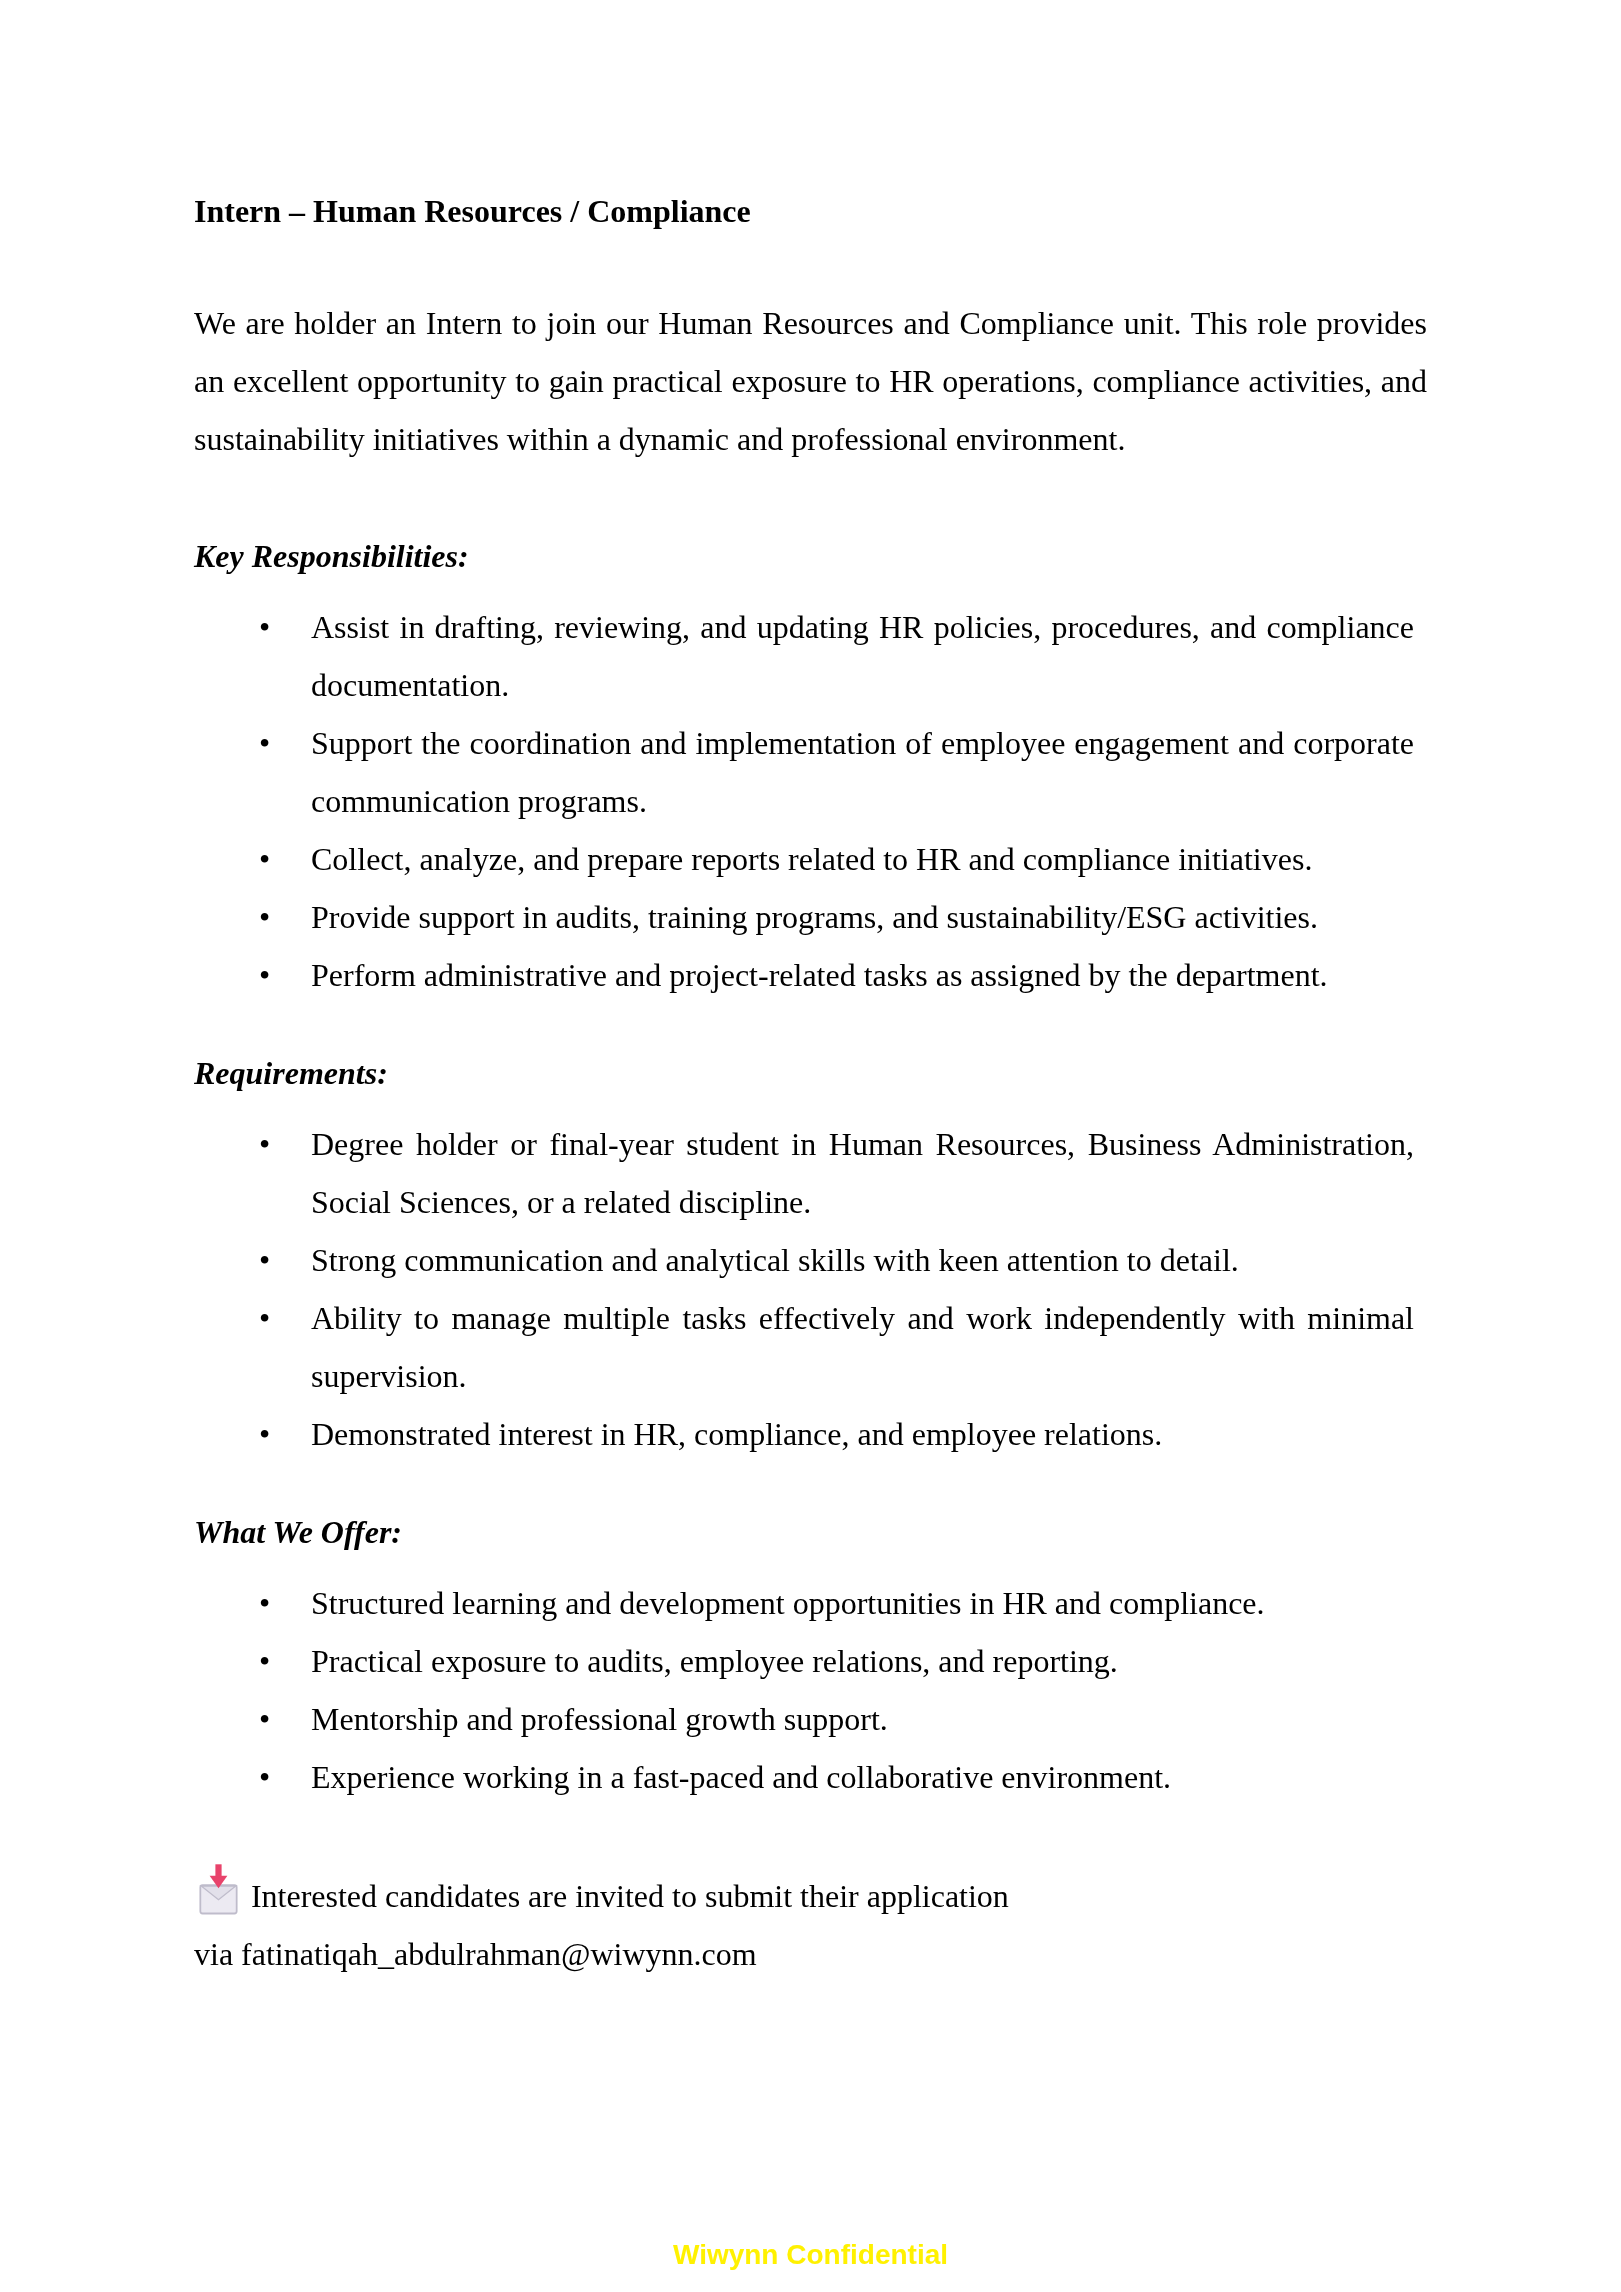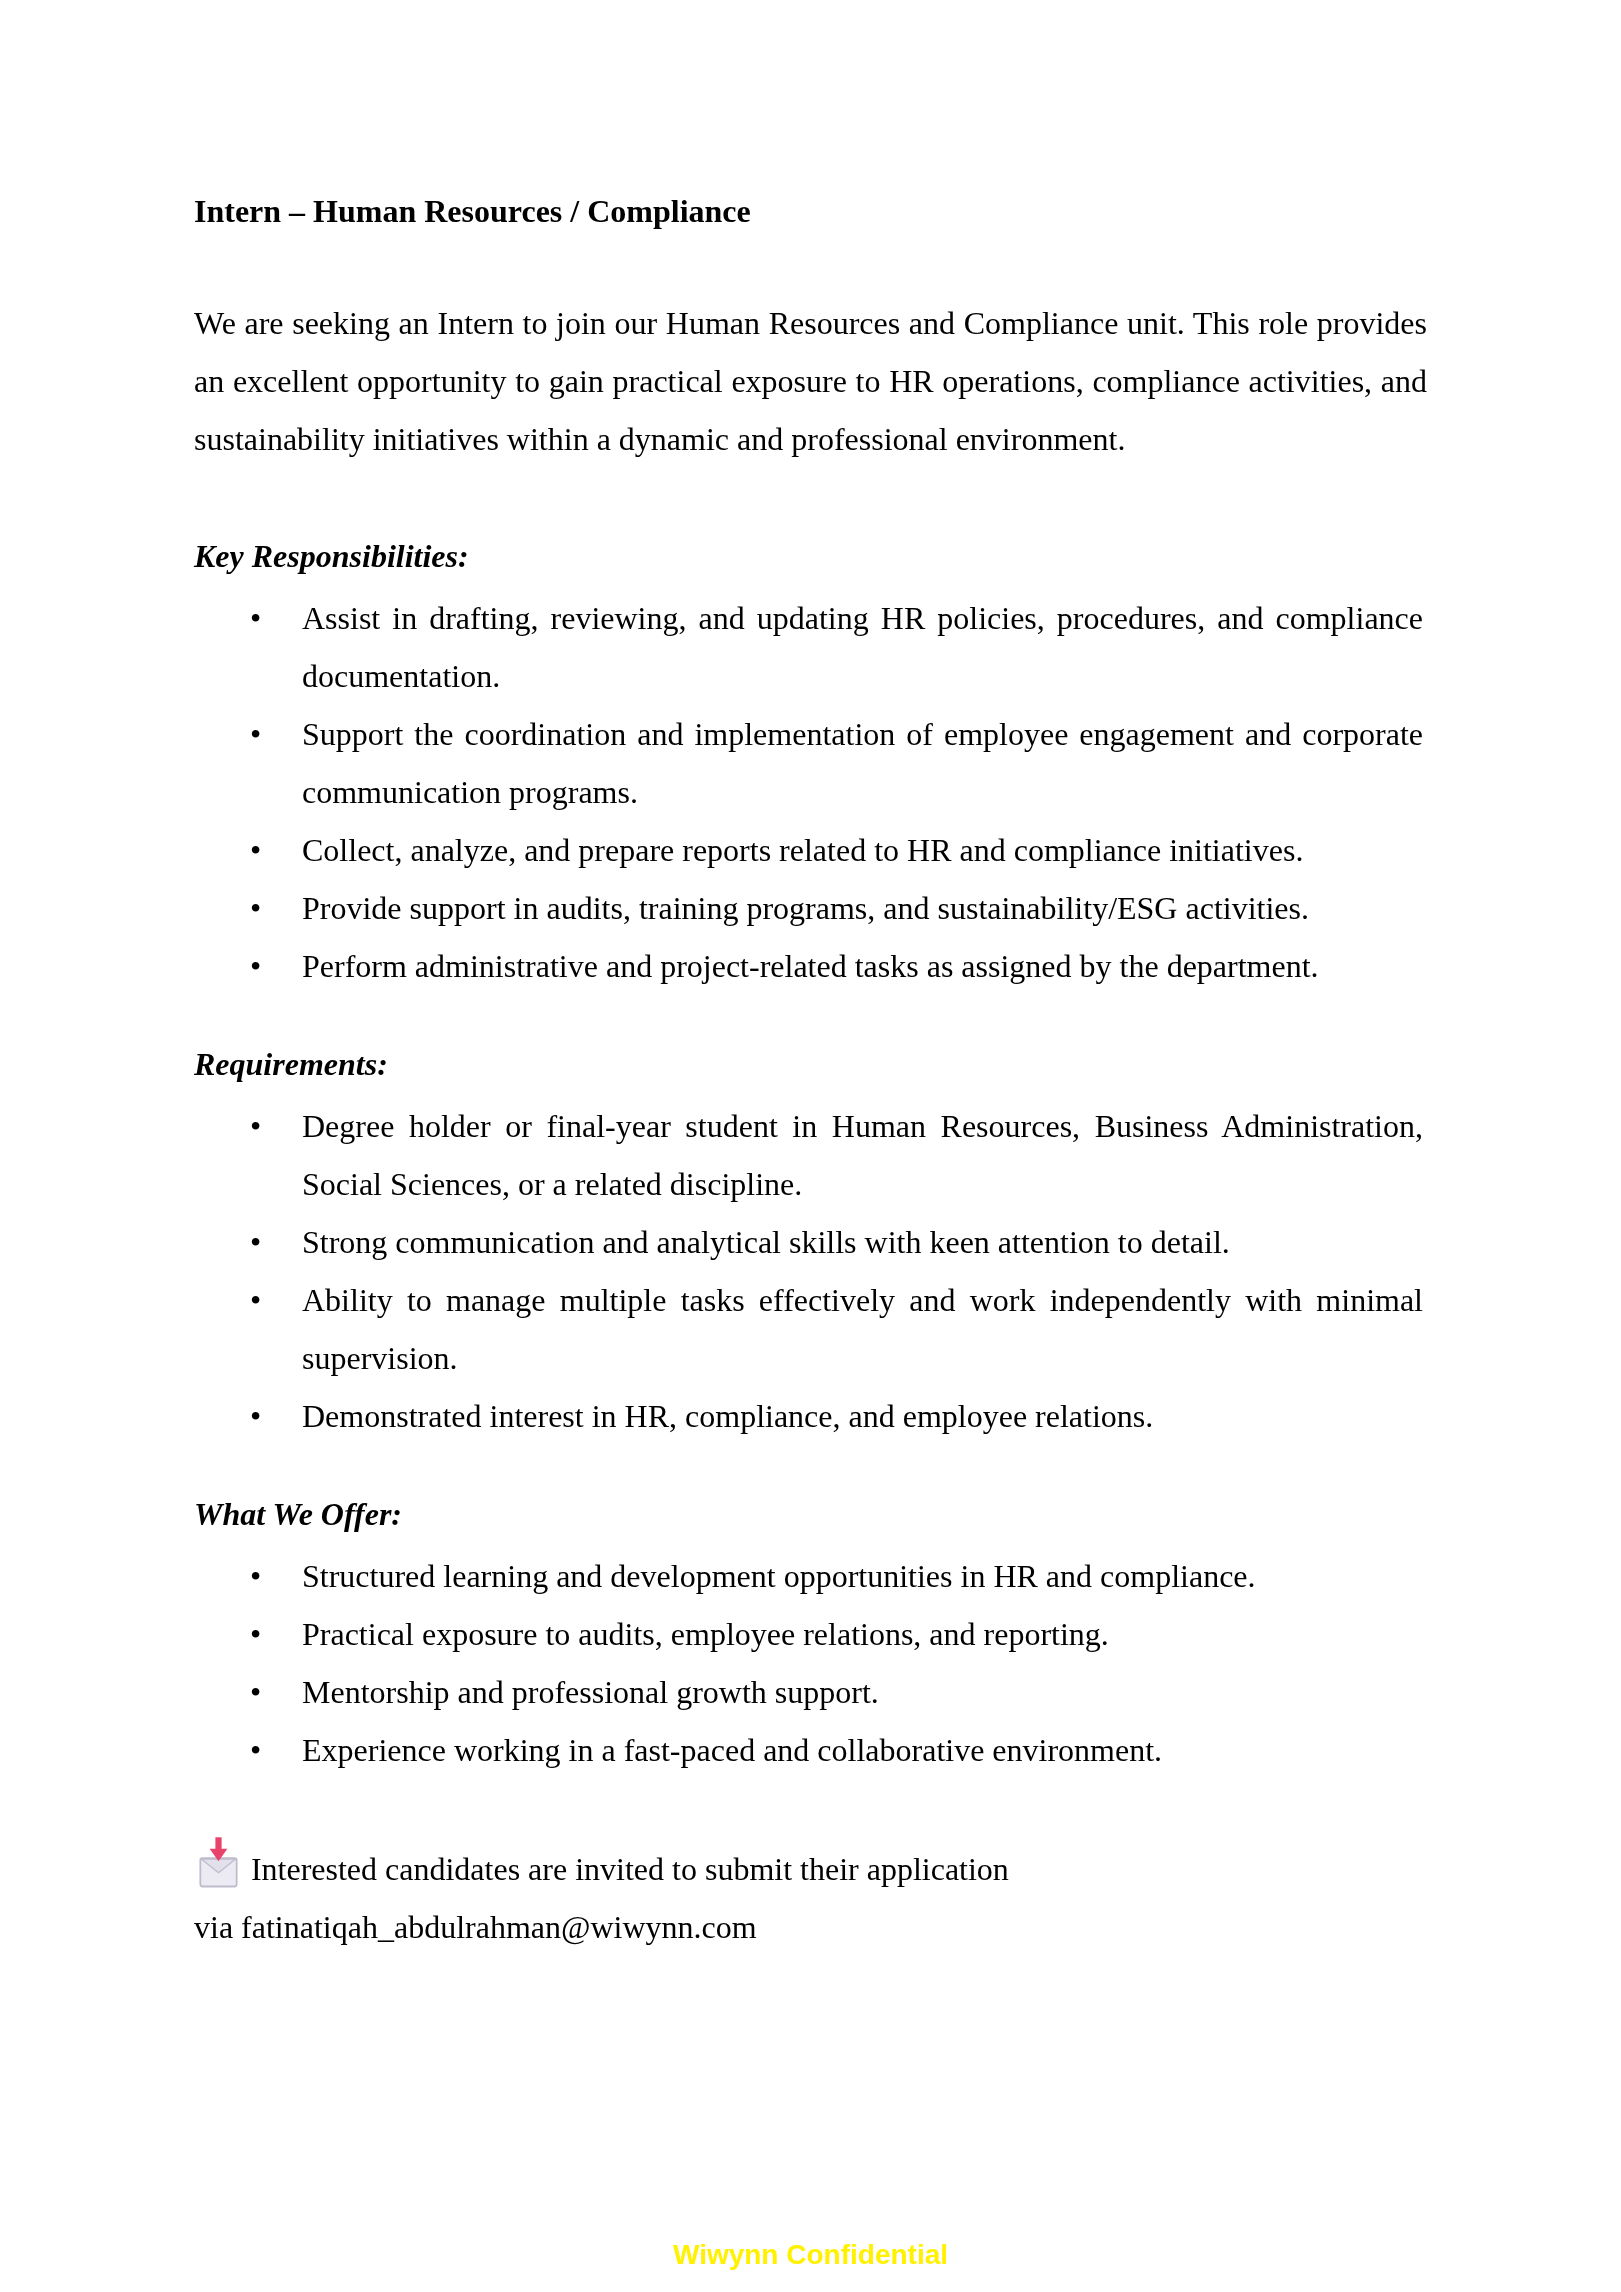--- a/index.html
+++ b/index.html
@@ -30,21 +30,21 @@
   }
   .intro .b { font-weight: 400; }
   .section-heading {
     font-weight: 700;
     margin: 40px 0 0 0;
     font-style: italic;
   }
   .section-heading.first { margin-top: 0; }
   ul.bullets {
     list-style: none;
-    margin: 4px;
+    margin: 13px;
     padding: 0;
   }
   ul.bullets li {
     position: relative;
     padding-left: 104px;
     text-align: justify;
   }
   ul.bullets li::before {
     content: "\2022";
     position: absolute;
@@ -76,21 +76,21 @@
     margin-top: 32px;
   }
 </style>
 </head>
 <body style="background: rgb(255, 255, 255); color: rgb(0, 0, 0);">
 
 <div class="page">
 
   <p class="doc-title">Intern – Human Resources / Compliance</p>
 
-  <p class="intro"><span>We are seeking an </span><span class="b">Intern to join our Human Resources and Compliance unit</span><span>. This role provides an excellent opportunity to gain practical exposure to HR operations, compliance activities, and sustainability initiatives within a dynamic and professional environment.</span></p>
+  <p class="intro"><span>We are holder an </span><span class="b">Intern to join our Human Resources and Compliance unit</span><span>. This role provides an excellent opportunity to gain practical exposure to HR operations, compliance activities, and sustainability initiatives within a dynamic and professional environment.</span></p>
 
   <p class="section-heading first">Key Responsibilities:</p>
   <ul class="bullets">
     <li><span>Assist in drafting, reviewing, and updating HR policies, procedures, and compliance documentation.</span></li>
     <li><span>Support the coordination and implementation of employee engagement and corporate communication programs.</span></li>
     <li><span>Collect, analyze, and prepare reports related to HR and compliance initiatives.</span></li>
     <li><span>Provide support in audits, training programs, and sustainability/ESG activities.</span></li>
     <li><span>Perform administrative and project-related tasks as assigned by the department.</span></li>
   </ul>
 

